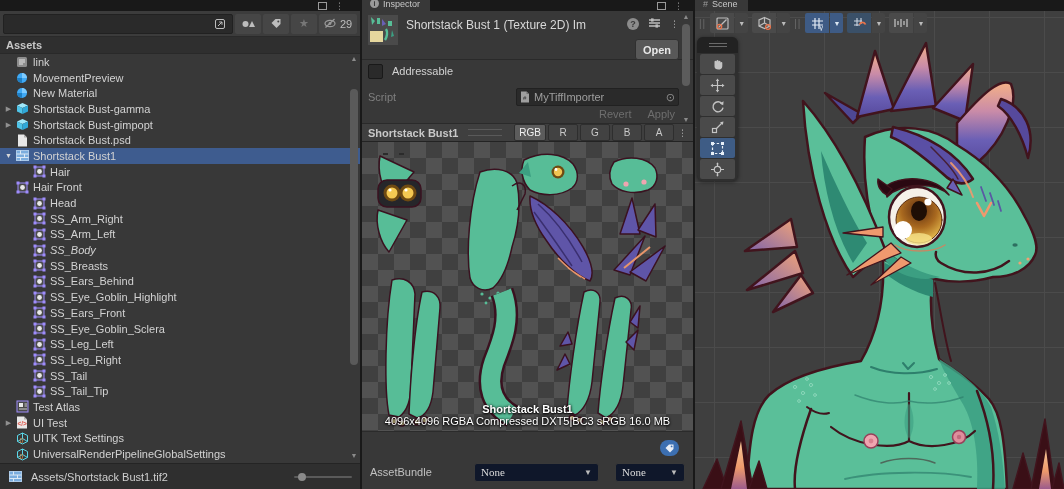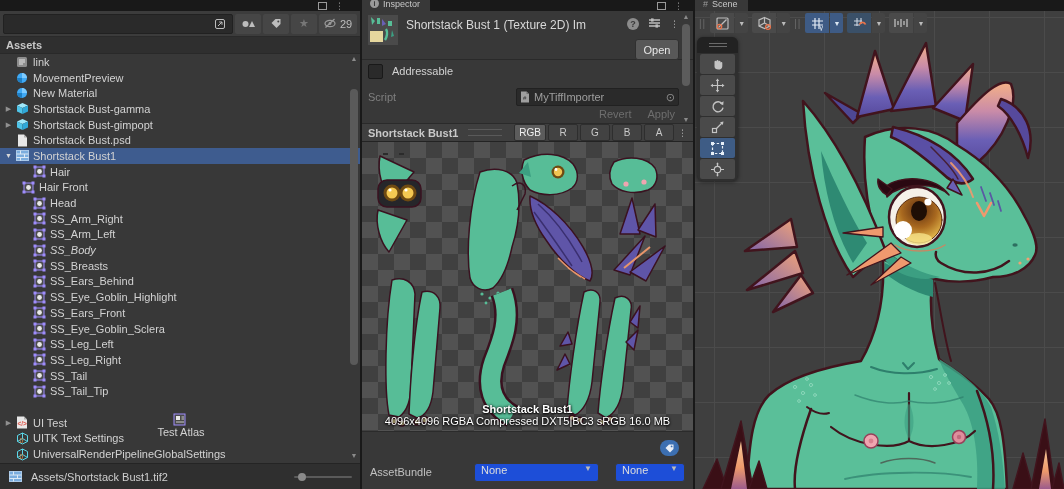--- a/index.html
+++ b/index.html
@@ -46,21 +46,21 @@
   
   #inspector{position:absolute;left:362px;top:0;width:331px;height:489px;background:#383838;}
   #insp-header{position:absolute;left:0;top:11px;width:100%;height:49px;border-bottom:1px solid #2a2a2a;box-sizing:border-box;}
   #insp-thumb{position:absolute;left:6px;top:4px;width:30px;height:30px;background:#4a4a4a;}
   #insp-title{position:absolute;left:44px;top:7px;right:60px;font-size:12px;color:#d8d8d8;
               white-space:nowrap;overflow:hidden;}
   .hicons{position:absolute;right:14px;top:6px;display:flex;gap:9px;align-items:center;color:#bdbdbd;}
   .helpc{width:12px;height:12px;border-radius:50%;background:#8c8c8c;color:#383838;font-size:9px;font-weight:bold;
          display:flex;align-items:center;justify-content:center;}
   #open-btn{position:absolute;right:14px;top:28px;width:42px;height:19px;background:#585858;border:1px solid #303030;
-            border-radius:3px;color:#e8e8e8;display:flex;align-items:center;justify-content:center;}
+            border-radius:3px;color:#e8e8e8;display:flex;align-items:center;justify-content:center;font-weight:bold;}
   #addr-row{position:absolute;left:6px;top:62px;display:flex;align-items:center;gap:9px;height:18px;}
   #addr-check{width:13px;height:13px;background:#2a2a2a;border:1px solid #191919;border-radius:2px;}
   #script-row{position:absolute;left:6px;top:88px;right:14px;height:18px;display:flex;align-items:center;}
   #script-row .lbl{width:148px;color:#7f7f7f;}
   #script-field{flex:1;height:16px;background:#2a2a2a;border:1px solid #212121;border-radius:2px;
                 display:flex;align-items:center;gap:4px;padding:0 3px;color:#9f9f9f;}
   #script-field .pick{margin-left:auto;color:#8f8f8f;font-size:11px;}
   #action-row{position:absolute;right:10px;top:107px;display:flex;color:#6e6e6e;}
   .ghost-btn{padding:1px 8px;}
   #pv-header{position:absolute;left:0;top:123px;width:100%;height:19px;background:#3f3f3f;
@@ -79,22 +79,22 @@
            background-size:32px 32px;background-position:0 0,16px 16px;}
   #pv-info{position:absolute;left:0;bottom:4px;width:100%;text-align:center;color:#fff;
            text-shadow:0 1px 2px #000,0 0 3px #000;}
   #pv-info .t1{font-weight:bold;}
   #pv-info .t2{white-space:nowrap;}
   #bundle-area{position:absolute;left:0;top:431px;width:100%;height:58px;background:#383838;border-top:1px solid #2b2b2b;box-sizing:border-box;}
   #tag-btn{position:absolute;right:14px;top:8px;width:19px;height:16px;background:#3c6fb1;border-radius:8px;
            display:flex;align-items:center;justify-content:center;}
   #bundle-row{position:absolute;left:8px;right:8px;top:31px;height:18px;display:flex;align-items:center;gap:16px;}
   #bundle-row .lbl{width:88px;color:#c0c0c0;}
-  .ddown{height:17px;background:#1d4ed8;border:1px solid #393939;border-radius:3px;display:flex;
-         padding:0 6px;color:#dddddd;gap:6px;}
+  .ddown{height:17px;background:#0f172a;border:1px solid #393939;border-radius:3px;display:flex;align-items:center;
+         padding:0 6px;color:#dddddd;gap:6px;font-family:Liberation Serif, serif;}
   .ddown .arrow{margin-left:auto;font-size:8px;color:#bbbbbb;}
   #dd-bundle{flex:1;}
   #dd-variant{width:56px;}
   #insp-scroll{position:absolute;right:2px;top:13px;width:10px;height:110px;}
   #insp-scroll .arr{position:absolute;left:0;width:10px;font-size:7px;color:#8a8a8a;text-align:center;}
   #insp-thumb-bar{position:absolute;left:1px;top:11px;width:8px;height:62px;background:#5c5c5c;border-radius:4px;}
 
   
   #scene{position:absolute;left:695px;top:0;width:369px;height:489px;}
   #scene-canvas{position:absolute;left:0;top:11px;width:369px;height:478px;background-color:#3f3f3f;
@@ -248,21 +248,21 @@
               <rect x="2" y="2" width="9" height="9" fill="#4a4a4a" stroke="#9e8cfc"></rect>
               <rect x="0.5" y="0.5" width="3" height="3" fill="#9e8cfc"></rect>
               <rect x="9.5" y="0.5" width="3" height="3" fill="#9e8cfc"></rect>
               <rect x="0.5" y="9.5" width="3" height="3" fill="#9e8cfc"></rect>
               <rect x="9.5" y="9.5" width="3" height="3" fill="#9e8cfc"></rect>
               <circle cx="6.5" cy="6.5" r="2.4" fill="#e8e8e8"></circle>
             </svg>
           </span>
           <span>Hair</span>
         </div>
-        <div class="tree-row" style="padding-left: 2px; margin-left: 6px;">
+        <div class="tree-row" style="padding-left: 2px;">
           <span class="expander"></span>
           <span class="tree-icon">
             <svg width="13" height="13" viewBox="0 0 13 13">
               <rect x="2" y="2" width="9" height="9" fill="#4a4a4a" stroke="#9e8cfc"></rect>
               <rect x="0.5" y="0.5" width="3" height="3" fill="#9e8cfc"></rect>
               <rect x="9.5" y="0.5" width="3" height="3" fill="#9e8cfc"></rect>
               <rect x="0.5" y="9.5" width="3" height="3" fill="#9e8cfc"></rect>
               <rect x="9.5" y="9.5" width="3" height="3" fill="#9e8cfc"></rect>
               <circle cx="6.5" cy="6.5" r="2.4" fill="#e8e8e8"></circle>
             </svg>
@@ -444,21 +444,21 @@
               <rect x="2" y="2" width="9" height="9" fill="#4a4a4a" stroke="#9e8cfc"></rect>
               <rect x="0.5" y="0.5" width="3" height="3" fill="#9e8cfc"></rect>
               <rect x="9.5" y="0.5" width="3" height="3" fill="#9e8cfc"></rect>
               <rect x="0.5" y="9.5" width="3" height="3" fill="#9e8cfc"></rect>
               <rect x="9.5" y="9.5" width="3" height="3" fill="#9e8cfc"></rect>
               <circle cx="6.5" cy="6.5" r="2.4" fill="#e8e8e8"></circle>
             </svg>
           </span>
           <span>SS_Tail_Tip</span>
         </div>
-        <div class="tree-row" style="padding-left: 2px; flex-direction: column;">
+        <div class="tree-row" style="padding-left: 2px;">
           <span class="expander"></span>
           <span class="tree-icon">
             <svg width="13" height="13" viewBox="0 0 13 13">
               <rect x="1" y="1" width="11" height="11" fill="#4a4a4a" stroke="#9e8cfc"></rect>
               <rect x="3" y="3" width="4" height="4" fill="#e8e8e8"></rect>
               <path d="M8.5 4 H11 M8.5 6 H11 M3 9 H11" stroke="#cccccc"></path>
             </svg>
           </span>
           <span>Test Atlas</span>
         </div>

